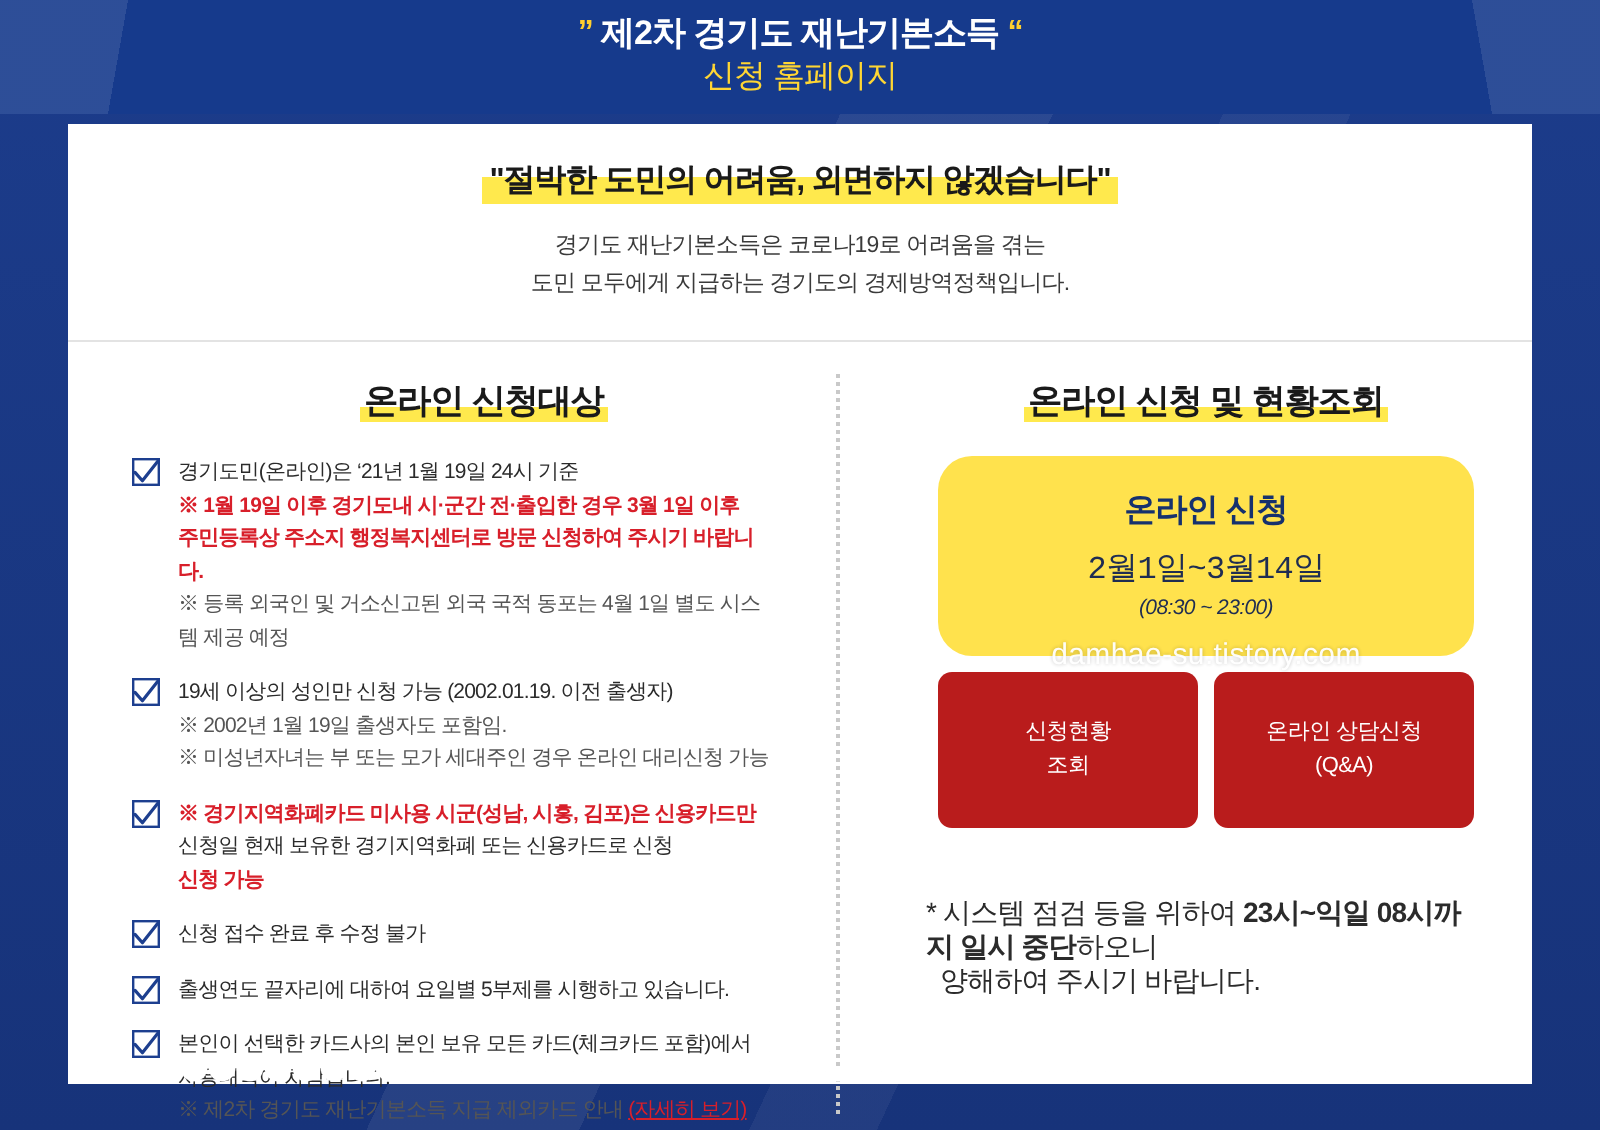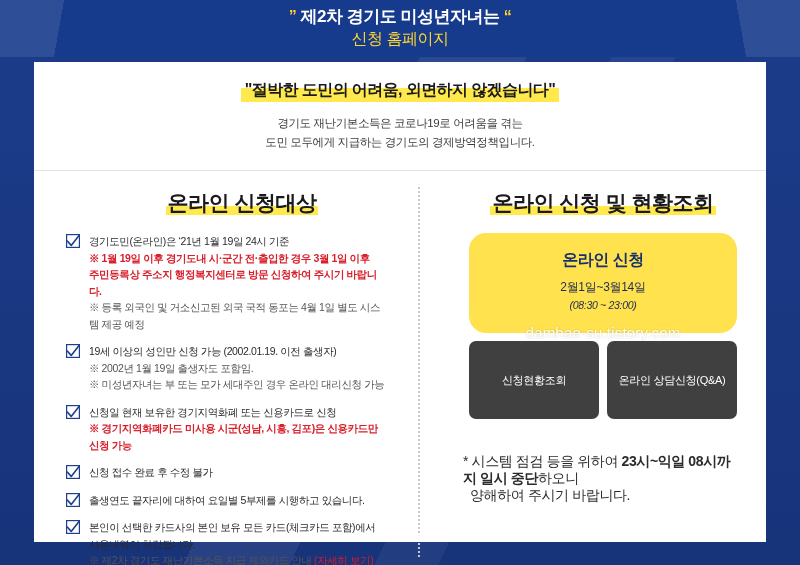--- a/index.html
+++ b/index.html
@@ -111,21 +111,21 @@
   .col-left { width: 384px; padding-left: 32px; }
   .col-right { width: 348px; padding-left: 22px; }
   .vdivider {
     position: absolute;
     left: 384px; top: 16px;
     width: 0; height: 370px;
     border-left: 2px dotted #c9c9c9;
   }
   .col-title {
     text-align: center;
-    font-size: 21px;
+    font-size: 17px;
     font-weight: bold;
     color: #1a1a1a;
     letter-spacing: -0.5px;
     position: relative;
     display: block;
     margin-bottom: 16px;
   }
   .col-title span.under {
     background: linear-gradient(to top, #ffe94d 38%, rgba(255,255,255,0) 38%);
     padding: 0 2px 1px 2px;
@@ -163,21 +163,21 @@
     background: #ffe24d;
     border-radius: 17px;
     text-align: center;
     padding-top: 17px;
     position: relative;
   }
   .apply-box .t1 {
     font-size: 16px; font-weight: bold; color: #16316e; letter-spacing: -0.5px;
   }
   .apply-box .t2 {
-    font-size: 12px; color: #1f2d52; margin-top: 8px; letter-spacing: -0.3px;
+    font-size: 16px; color: #1f2d52; margin-top: 8px; letter-spacing: -0.3px; font-family: Liberation Mono, monospace;
   }
   .apply-box .t3 {
     font-size: 10.5px; color: #1f2d52; margin-top: 3px; letter-spacing: -0.3px; font-style: italic;
   }
   .watermark {
     position: absolute;
     left: 0; right: 0;
     bottom: -8px;
     text-align: center;
     font-size: 15px;
@@ -189,25 +189,25 @@
   }
   .two-boxes {
     width: 268px;
     margin: 8px auto 0 auto;
     display: flex;
     gap: 8px;
   }
   .nav-box {
     flex: 1 1 0;
     height: 78px;
-    background: #404040;
+    background: #b91c1c;
     border-radius: 7px;
     color: #ffffff;
     display: flex;
-    flex-direction: row;
+    flex-direction: column;
     align-items: center;
     justify-content: center;
     font-size: 11px;
     line-height: 17px;
     letter-spacing: -0.3px;
     text-align: center;
   }
   .notice {
     width: 280px;
     margin: 34px auto 0 auto;
@@ -224,21 +224,21 @@
 
 <div class="bg-stripes"></div>
 
 <div class="page">
 
   <div class="header">
     <div class="hdr-stripe left"></div>
     <div class="hdr-stripe right"></div>
     <div class="header-title-1">
       <span class="quote">”</span>
-      <span>제2차 경기도 미성년자녀는</span>
+      <span>제2차 경기도 재난기본소득</span>
       <span class="quote">“</span>
     </div>
     <div class="header-title-2">신청 홈페이지</div>
   </div>
 
   <div class="card">
 
     <div class="subhead-band">
       <div class="slogan">"절박한 도민의 어려움, 외면하지 않겠습니다"</div>
       <div class="sub-desc">
@@ -287,22 +287,22 @@
               </div>
             </li>
             <li class="bullet">
               <span class="check">
                 <svg width="14" height="14" viewBox="0 0 14 14">
                   <rect x="0.6" y="0.6" width="12.8" height="12.8" fill="none" stroke="#1d3f8f" stroke-width="1.2"></rect>
                   <path d="M1.5 7.2 L5.2 11.4 L13.2 1.2" fill="none" stroke="#1d3f8f" stroke-width="1.6" stroke-linecap="round" stroke-linejoin="round"></path>
                 </svg>
               </span>
               <div class="btext">
+                <div><span class="red-b">※ 경기지역화폐카드 미사용 시군(성남, 시흥, 김포)은 신용카드만</span></div>
                 <div>신청일 현재 보유한 경기지역화폐 또는 신용카드로 신청</div>
-                <div><span class="red-b">※ 경기지역화폐카드 미사용 시군(성남, 시흥, 김포)은 신용카드만</span></div>
                 <div><span class="red-b">신청 가능</span></div>
               </div>
             </li>
             <li class="bullet">
               <span class="check">
                 <svg width="14" height="14" viewBox="0 0 14 14">
                   <rect x="0.6" y="0.6" width="12.8" height="12.8" fill="none" stroke="#1d3f8f" stroke-width="1.2"></rect>
                   <path d="M1.5 7.2 L5.2 11.4 L13.2 1.2" fill="none" stroke="#1d3f8f" stroke-width="1.6" stroke-linecap="round" stroke-linejoin="round"></path>
                 </svg>
               </span>

